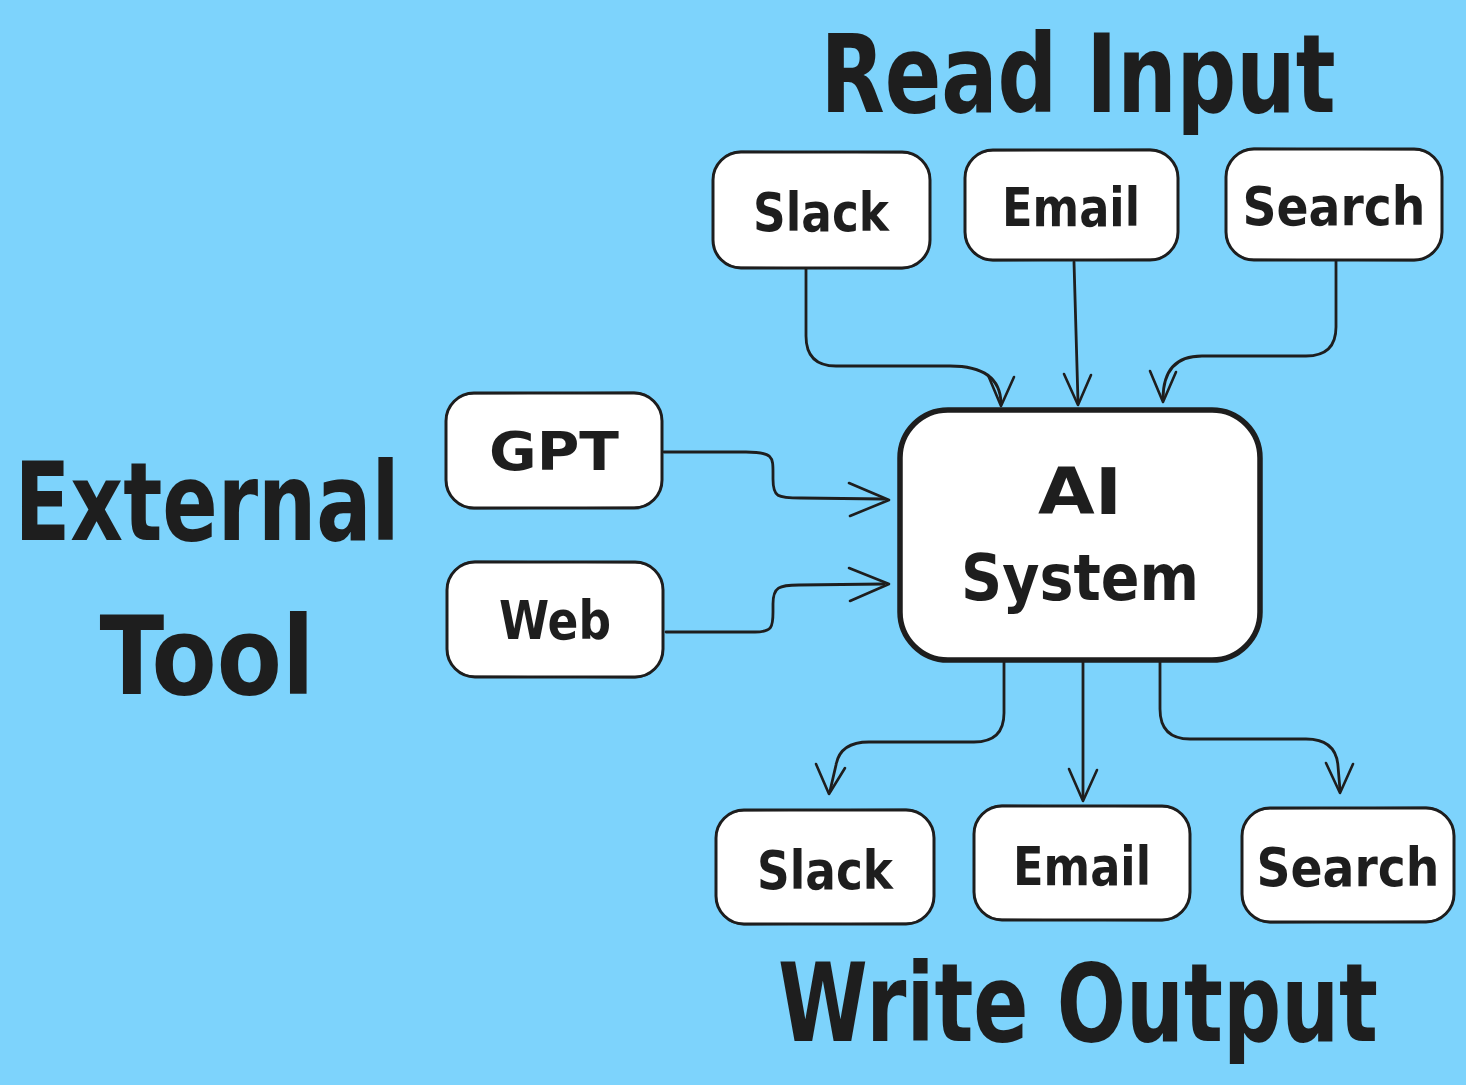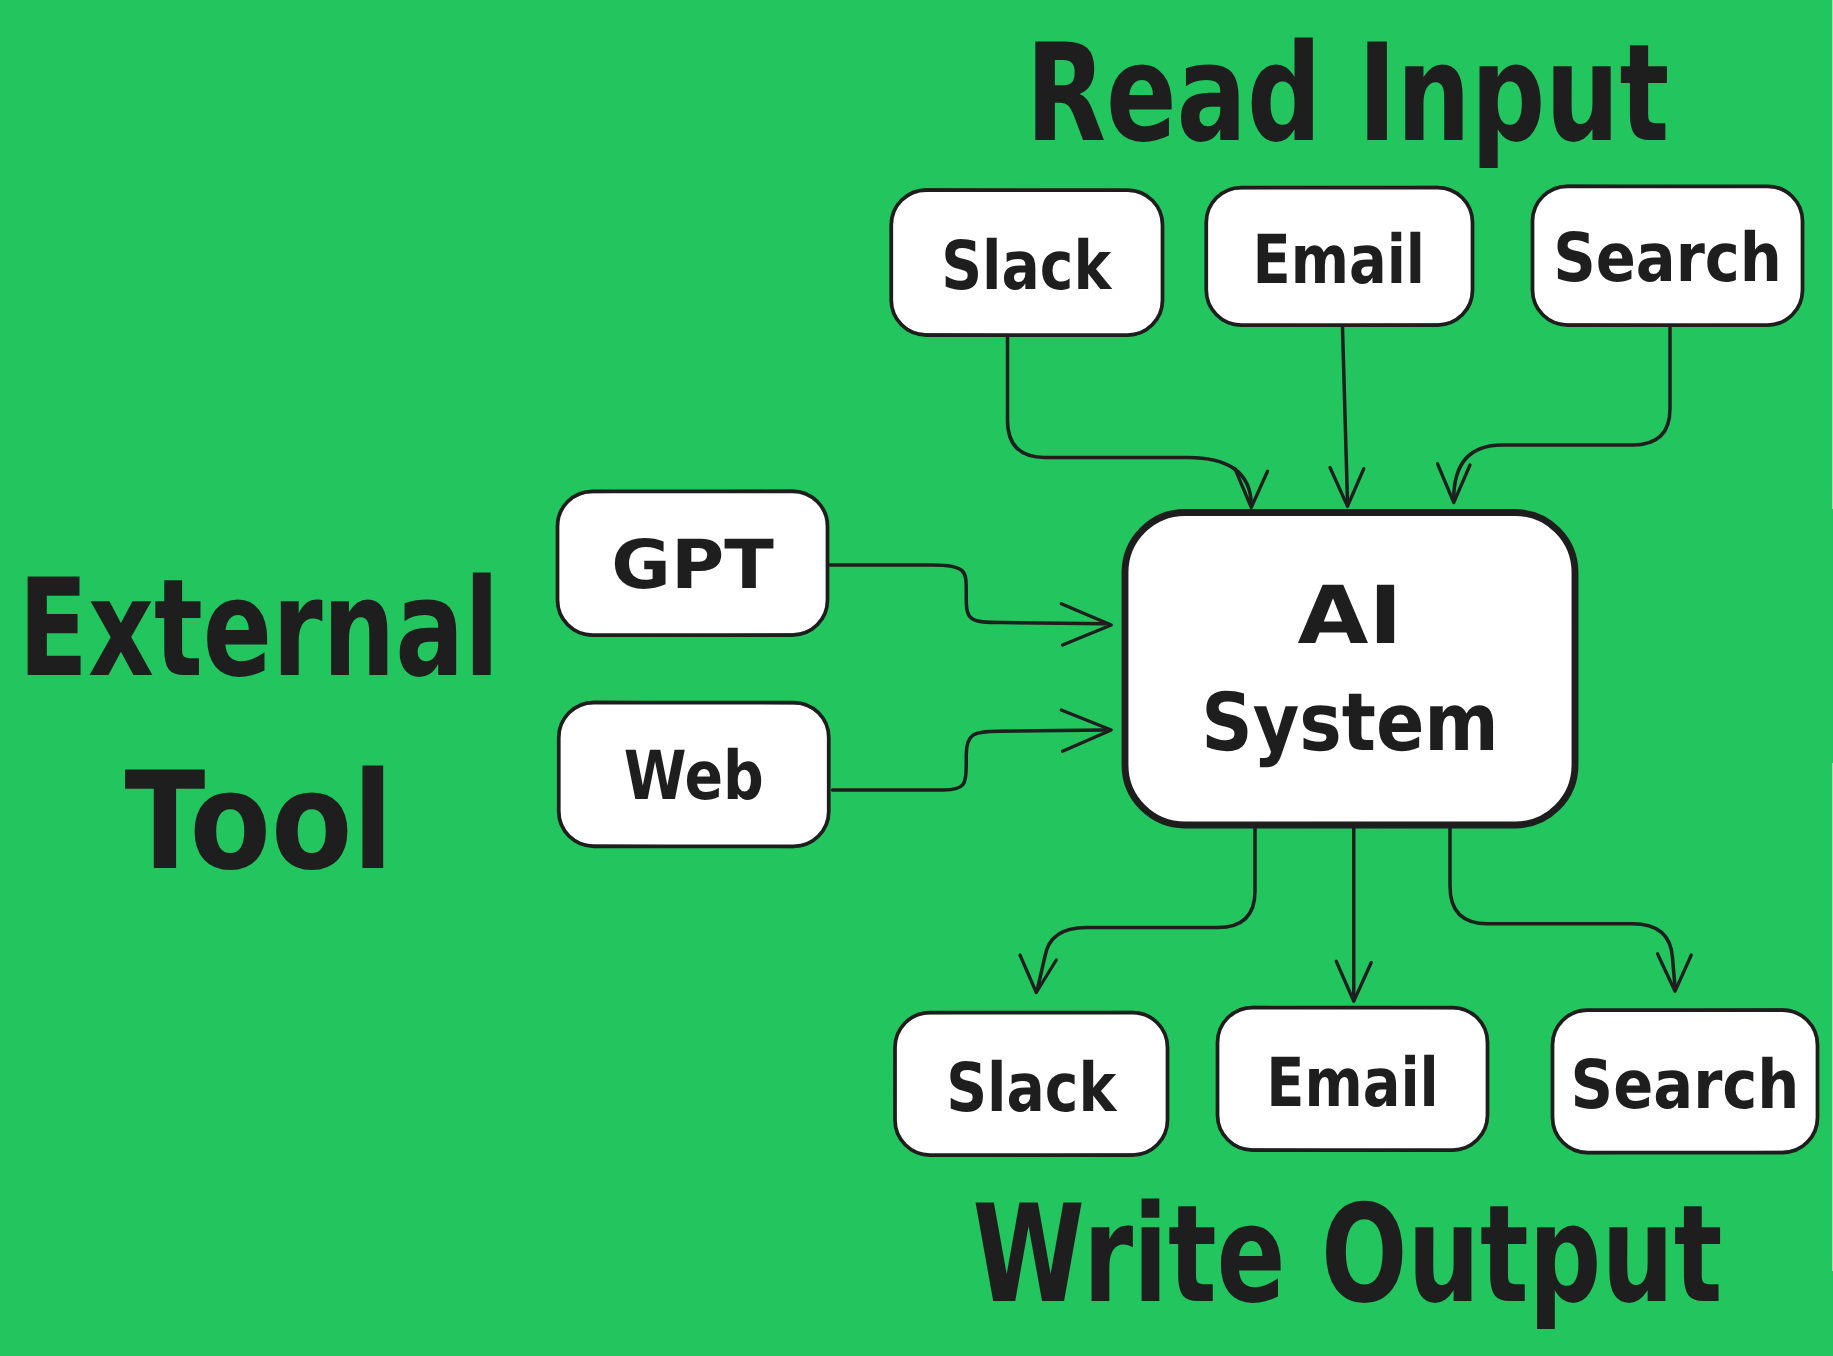--- a/index.html
+++ b/index.html
@@ -4,21 +4,21 @@
 <style>
   html, body {
     margin: 0;
     padding: 0;
     background: #ffffff;
   }
   .canvas {
     position: relative;
     width: 1466px;
     height: 1085px;
-    background: #22c55e;
+    background: #7dd3fc;
     overflow: hidden;
   }
   svg { display: block; }
   text {
     fill: #1e1e1e;
     font-family: "DejaVu Sans", sans-serif;
     font-weight: bold;
     user-select: none;
   }
   .title-text   { font-size: 108px; }

